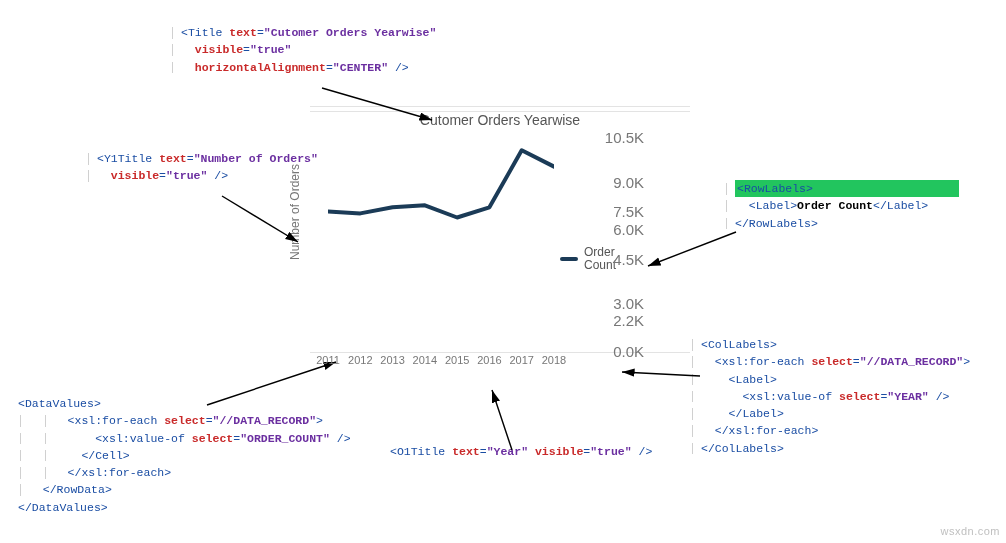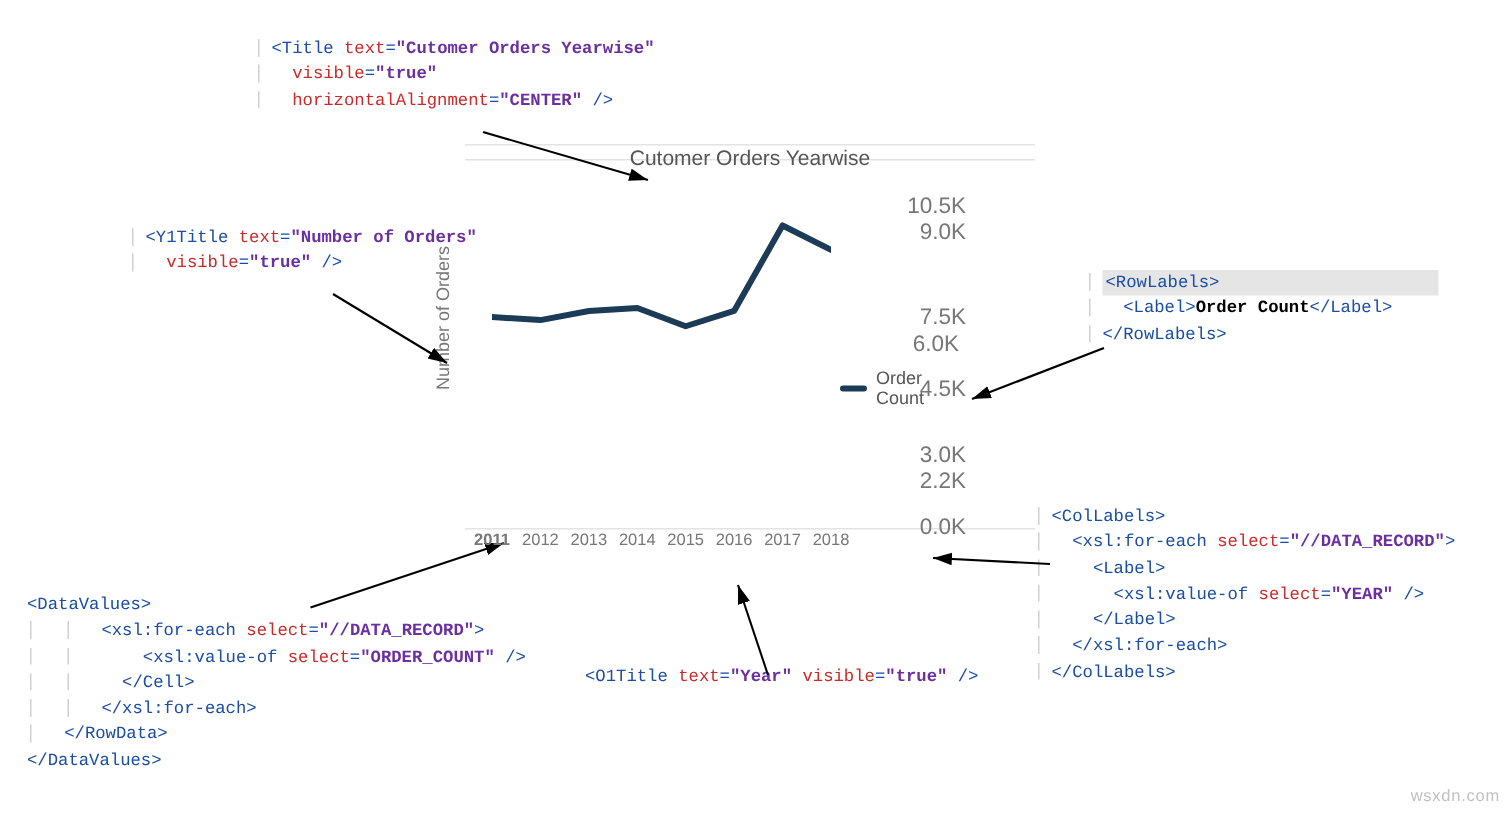--- a/index.html
+++ b/index.html
@@ -14,35 +14,35 @@
     position: relative;
     overflow: hidden;
   }
   .code {
     font-family: Consolas, "Courier New", monospace;
     font-size: 11.5px;
     line-height: 1.5;
     white-space: nowrap;
   }
   .hl-tag  { color: #1a4da3; }
-  .hl-attr { color: #c92a2a; }
+  .hl-attr { color: #c92a2a; font-weight: bold; }
   .hl-str  { color: #6b2fa0; font-weight: bold; }
   .ind { display:inline-block; width:2ch; }
   .guide { border-left:1px solid #d0d0d0; display:inline-block; height:1em; vertical-align:middle; margin-right:8px; margin-left:2px; }
   .block { position:absolute; }
-  .highlight { background:#e5e5e5; display:inline-block; padding:0 2px; }
+  .highlight { background:#22c55e; display:inline-block; padding:0 2px; }
   .bold { font-weight:bold; color:#000; }
   .arrow { position:absolute; pointer-events:none; }
   .watermark {
     position:absolute; right:6px; bottom:6px;
     font-size:11px; color:#c0c0c0; letter-spacing:0.5px;
     font-family: Arial, sans-serif;
     text-align: right;
   }
-  .chart-title { position:absolute; left:310px; top:96px; width:380px; text-align:center; font-size:14px; color:#555; border-top:1px solid #e3e3e3; border-bottom:0; }
+  .chart-title { position:absolute; left:310px; top:111px; width:380px; text-align:center; font-size:14px; color:#555; border-top:1px solid #e3e3e3; border-bottom:0; }
   .chart-bottom-rule { position:absolute; left:310px; top:352px; width:380px; height:1px; background:#e3e3e3; }
   .chart-top-rule { position:absolute; left:310px; top:106px; width:380px; height:1px; background:#e3e3e3; }
   .ylabel { position:absolute; left:288px; top:260px; transform:rotate(-90deg); transform-origin:left top; font-size:12px; color:#777; }
   .plot { position:absolute; left:328px; top:136px; width:358px; height:214px; }
   .plot svg { position:absolute; left:0; top:0; }
   .ytick { position:absolute; right:362px; font-size:15px; color:#777; text-align:right; width:40px; }
   .xtick { position:absolute; top:354px; font-size:11px; color:#777; text-align:center; width:34px; }
   .legend { position:absolute; left:560px; top:246px; font-size:12px; color:#555; }
   .legend-mark { display:inline-block; width:18px; height:4px; background:#1b3b57; vertical-align:middle; margin-right:6px; border-radius:2px; }
 </style>
@@ -123,27 +123,27 @@
   <line x1="688" y1="366" x2="610" y2="362" stroke="#000" stroke-width="1.4" marker-end="url(#ah)"></line>
 
   <line x1="500" y1="440" x2="480" y2="380" stroke="#000" stroke-width="1.4" marker-end="url(#ah)"></line>
 
   <line x1="195" y1="395" x2="324" y2="352" stroke="#000" stroke-width="1.4" marker-end="url(#ah)"></line>
 </svg>
 
 <div class="watermark">wsxdn.com</div>
 
 <div class="ytick" style="top: 129px;">10.5K</div>
-<div class="ytick" style="top: 146px;">9.0K</div>
+<div class="ytick" style="top: 174px;">9.0K</div>
 <div class="ytick" style="top: 203px;">7.5K</div>
-<div class="ytick" style="top: 220.714px; text-align: center;">6.0K</div>
+<div class="ytick" style="top: 220.714px;">6.0K</div>
 <div class="ytick" style="top: 251.286px;">4.5K</div>
 <div class="ytick" style="top: 295px;">3.0K</div>
 <div class="ytick" style="top: 312.429px;">2.2K</div>
 <div class="ytick" style="top: 343px;">0.0K</div>
-<div class="xtick" style="left: 311px; font-weight: bold;">2011</div>
+<div class="xtick" style="left: 311px;">2011</div>
 <div class="xtick" style="left: 343.286px;">2012</div>
 <div class="xtick" style="left: 375.571px;">2013</div>
 <div class="xtick" style="left: 407.857px;">2014</div>
 <div class="xtick" style="left: 440.143px;">2015</div>
 <div class="xtick" style="left: 472.429px;">2016</div>
 <div class="xtick" style="left: 504.714px;">2017</div>
 <div class="xtick" style="left: 537px;">2018</div>
 
 </body></html>

